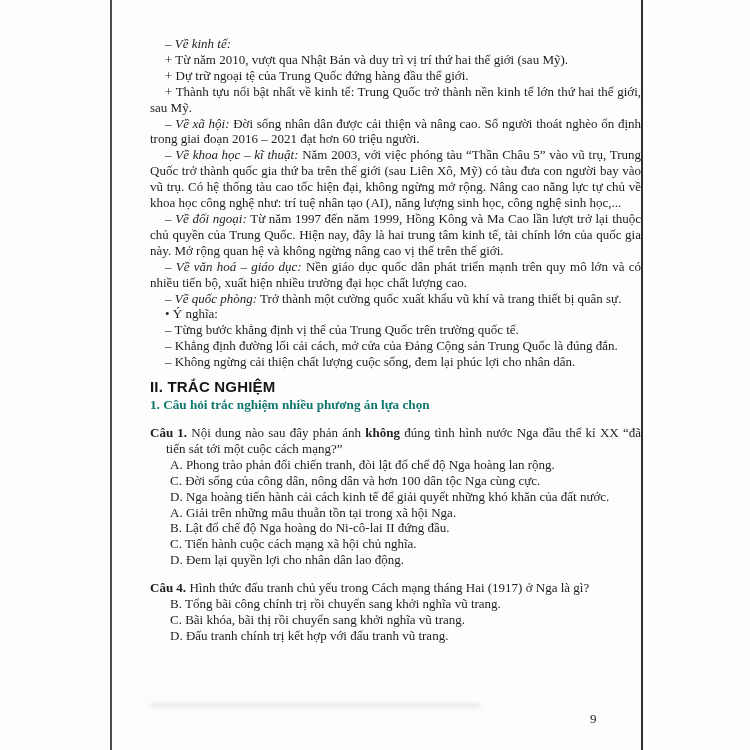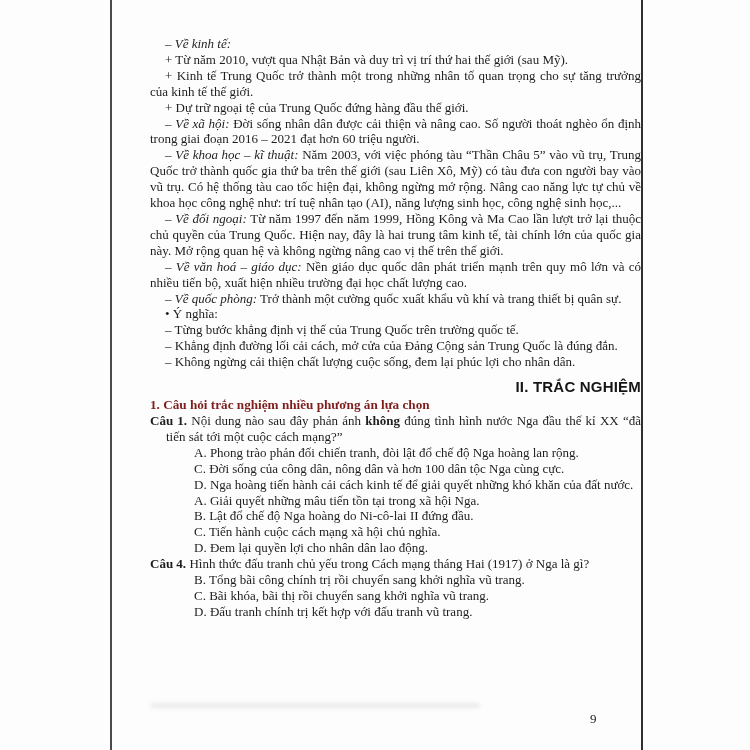--- a/index.html
+++ b/index.html
@@ -16,29 +16,29 @@
     position:absolute;left:150px;top:36px;width:491px;
     font-size:13px;line-height:15.9px;color:#1d1d1d;
     text-align:justify;
     filter:blur(0.28px);
   }
   .content p{margin:0;padding:0;}
   .para.dash{text-indent:15px;}
   .para.heading2{
     font-family:"Liberation Sans", sans-serif;
     font-weight:bold;font-size:15px;line-height:19px;
-    margin-top:7px;text-indent:0;text-align:right;letter-spacing:0.2px;
+    margin-top:7px;text-indent:0;text-align:left;letter-spacing:0.2px;
     color:#151515;
   }
   .para.heading3{
     font-weight:bold;font-size:13.2px;line-height:17px;
-    text-indent:0;text-align:left;color:#7f1d1d;
+    text-indent:0;text-align:left;color:#0f766e;
   }
-  .para.question{padding-left:16px;text-indent:-16px;}
-  .para.option{margin-left:44px;text-align:left;}
+  .para.question{padding-left:16px;text-indent:-16px;margin-top:12px;}
+  .para.option{margin-left:20px;text-align:left;}
   .b{font-weight:bold;}
   .i{font-style:italic;}
   .page-number{
     position:absolute;left:590px;top:711px;
     font-size:13px;color:#222;filter:blur(0.25px);
   }
   .smudge{
     position:absolute;left:150px;top:703px;width:330px;height:5px;
     background:rgba(70,70,70,0.10);filter:blur(2px);border-radius:3px;
   }
@@ -46,38 +46,38 @@
 </head>
 <body>
 
 <div class="page-surface"></div>
 <div class="edge-line left"></div>
 <div class="edge-line right"></div>
 
 <div class="content">
     <p class="para dash"><span>– </span><span class="i">Về kinh tế:</span></p>
     <p class="para dash"><span>+ Từ năm 2010, vượt qua Nhật Bản và duy trì vị trí thứ hai thế giới (sau Mỹ).</span></p>
-    <p class="para dash"><span>+ Kinh tế Trung Quốc trở thành một trong những nhân tố quan trọng cho sự tăng trưởng của kinh tế thế giới.</span></p>
     <p class="para dash"><span>+ Dự trữ ngoại tệ của Trung Quốc đứng hàng đầu thế giới.</span></p>
+    <p class="para dash"><span>+ Thành tựu nổi bật nhất về kinh tế: Trung Quốc trở thành nền kinh tế lớn thứ hai thế giới, sau Mỹ.</span></p>
     <p class="para dash"><span>– </span><span class="i">Về xã hội:</span><span> Đời sống nhân dân được cải thiện và nâng cao. Số người thoát nghèo ổn định trong giai đoạn 2016 – 2021 đạt hơn 60 triệu người.</span></p>
     <p class="para dash"><span>– </span><span class="i">Về khoa học – kĩ thuật:</span><span> Năm 2003, với việc phóng tàu “Thần Châu 5” vào vũ trụ, Trung Quốc trở thành quốc gia thứ ba trên thế giới (sau Liên Xô, Mỹ) có tàu đưa con người bay vào vũ trụ. Có hệ thống tàu cao tốc hiện đại, không ngừng mở rộng. Nâng cao năng lực tự chủ về khoa học công nghệ như: trí tuệ nhân tạo (AI), năng lượng sinh học, công nghệ sinh học,...</span></p>
     <p class="para dash"><span>– </span><span class="i">Về đối ngoại:</span><span> Từ năm 1997 đến năm 1999, Hồng Kông và Ma Cao lần lượt trở lại thuộc chủ quyền của Trung Quốc. Hiện nay, đây là hai trung tâm kinh tế, tài chính lớn của quốc gia này. Mở rộng quan hệ và không ngừng nâng cao vị thế trên thế giới.</span></p>
     <p class="para dash"><span>– </span><span class="i">Về văn hoá – giáo dục:</span><span> Nền giáo dục quốc dân phát triển mạnh trên quy mô lớn và có nhiều tiến bộ, xuất hiện nhiều trường đại học chất lượng cao.</span></p>
     <p class="para dash"><span>– </span><span class="i">Về quốc phòng:</span><span> Trở thành một cường quốc xuất khẩu vũ khí và trang thiết bị quân sự.</span></p>
     <p class="para dash"><span>• Ý nghĩa:</span></p>
     <p class="para dash"><span>– Từng bước khẳng định vị thế của Trung Quốc trên trường quốc tế.</span></p>
     <p class="para dash"><span>– Khẳng định đường lối cải cách, mở cửa của Đảng Cộng sản Trung Quốc là đúng đắn.</span></p>
     <p class="para dash"><span>– Không ngừng cải thiện chất lượng cuộc sống, đem lại phúc lợi cho nhân dân.</span></p>
     <p class="para heading2"><span>II. TRẮC NGHIỆM</span></p>
     <p class="para heading3"><span>1. Câu hỏi trắc nghiệm nhiều phương án lựa chọn</span></p>
     <p class="para question"><span class="b">Câu 1.</span><span> Nội dung nào sau đây phản ánh </span><span class="b">không</span><span> đúng tình hình nước Nga đầu thế kỉ XX “đã tiến sát tới một cuộc cách mạng?”</span></p>
     <p class="para option"><span>A. Phong trào phản đối chiến tranh, đòi lật đổ chế độ Nga hoàng lan rộng.</span></p>
     <p class="para option"><span>C. Đời sống của công dân, nông dân và hơn 100 dân tộc Nga cùng cực.</span></p>
     <p class="para option"><span>D. Nga hoàng tiến hành cải cách kinh tế để giải quyết những khó khăn của đất nước.</span></p>
-    <p class="para option"><span>A. Giải quyết những mâu tiến tồn tại trong xã hội Nga.</span></p>
+    <p class="para option"><span>A. Giải trên những mâu thuẫn tồn tại trong xã hội Nga.</span></p>
     <p class="para option"><span>B. Lật đổ chế độ Nga hoàng do Ni-cô-lai II đứng đầu.</span></p>
     <p class="para option"><span>C. Tiến hành cuộc cách mạng xã hội chủ nghĩa.</span></p>
     <p class="para option"><span>D. Đem lại quyền lợi cho nhân dân lao động.</span></p>
     <p class="para question"><span class="b">Câu 4.</span><span> Hình thức đấu tranh chủ yếu trong Cách mạng tháng Hai (1917) ở Nga là gì?</span></p>
     <p class="para option"><span>B. Tổng bãi công chính trị rồi chuyển sang khởi nghĩa vũ trang.</span></p>
     <p class="para option"><span>C. Bãi khóa, bãi thị rồi chuyển sang khởi nghĩa vũ trang.</span></p>
     <p class="para option"><span>D. Đấu tranh chính trị kết hợp với đấu tranh vũ trang.</span></p>
   </div>
 
 <div class="smudge"></div>

